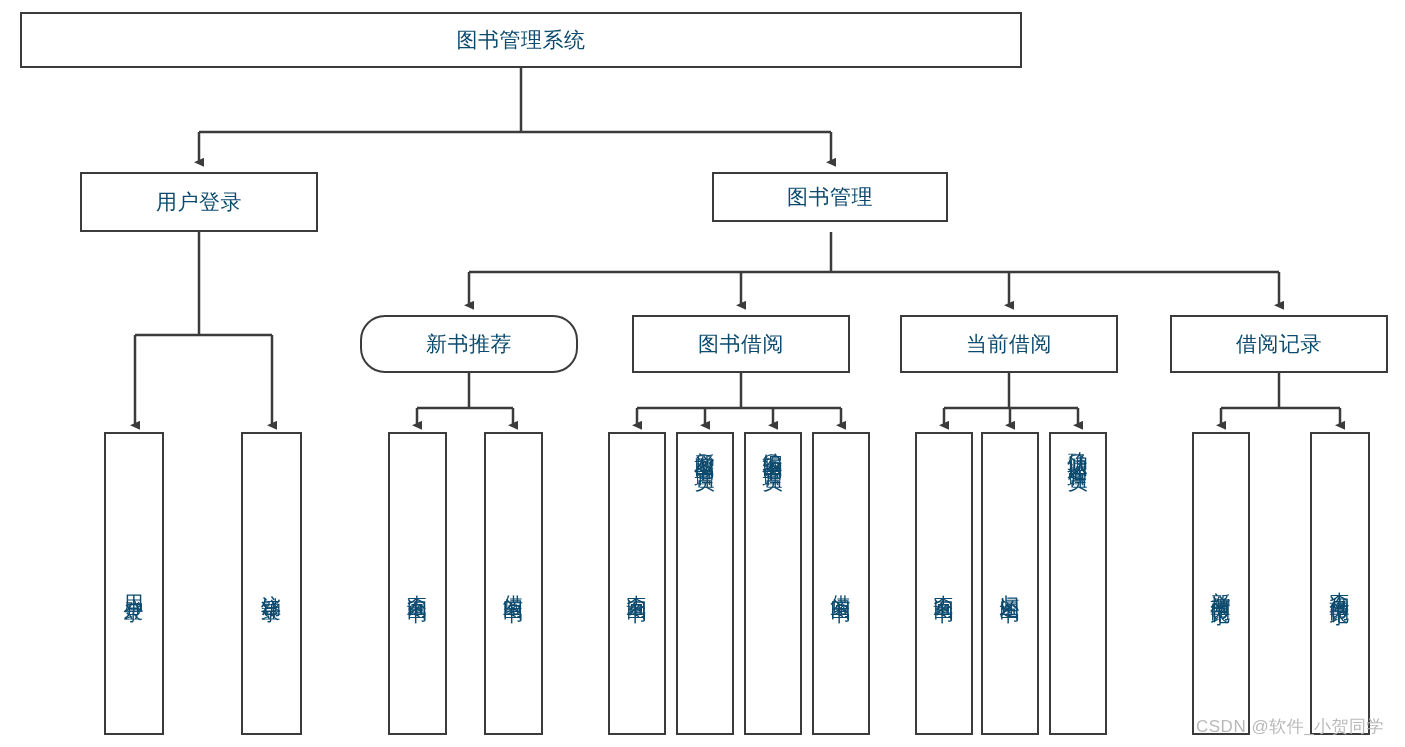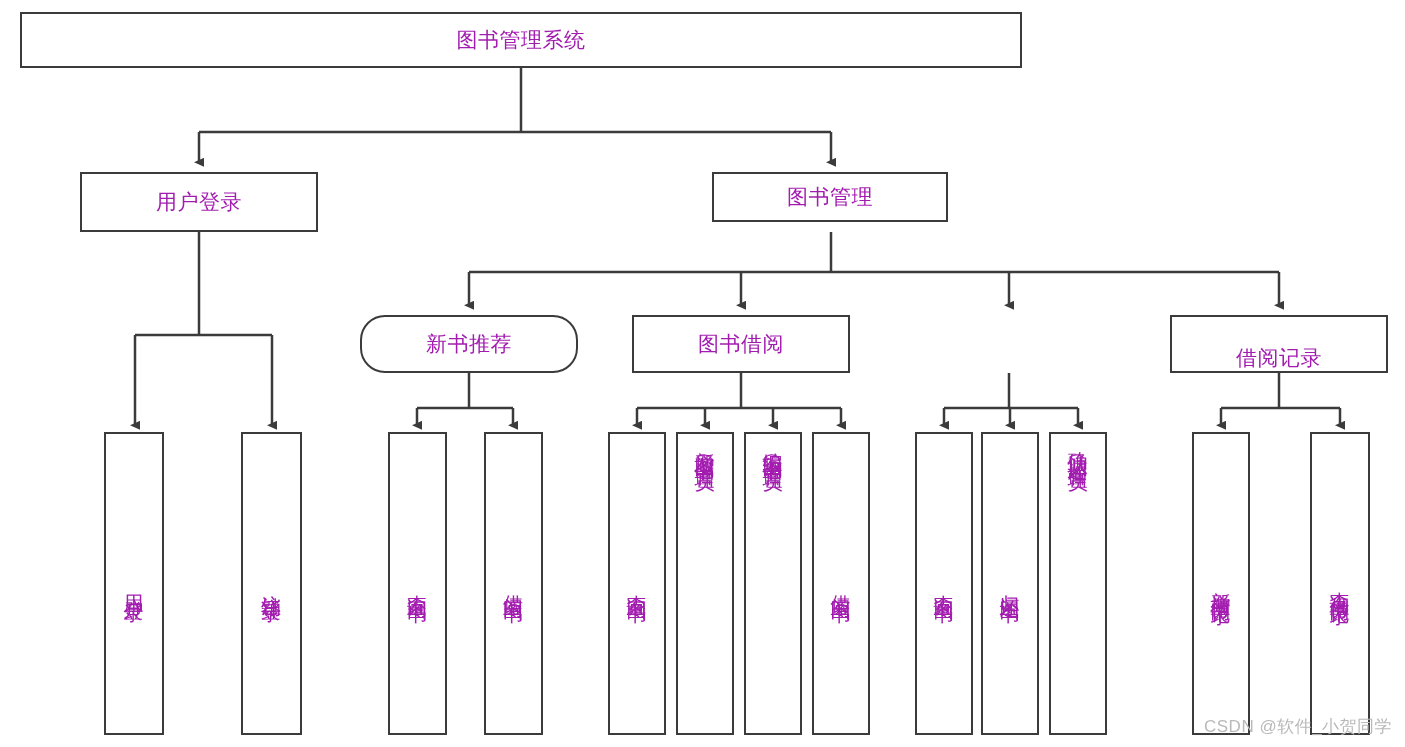--- a/index.html
+++ b/index.html
@@ -24,21 +24,21 @@
     top: 0;
     width: 1405px;
     height: 747px;
     pointer-events: none;
   }
   .node {
     position: absolute;
     box-sizing: border-box;
     border: 2.5px solid #3b3b3b;
     background: #ffffff;
-    color: #a21caf;
+    color: #0c4a6e;
     display: flex;
     align-items: center;
     justify-content: center;
     text-align: center;
     line-height: 1.18;
   }
   .node.horiz {
     font-size: 21px;
     letter-spacing: 0.5px;
   }
@@ -134,21 +134,24 @@
   <div class="node horiz" style="left:712px; top:172px; width:236px; height:50px;">
     <span>图书管理</span>
   </div>
 
   <div class="node horiz" style="left:360px; top:315px; width:218px; height:58px;border-radius:25px;">
     <span>新书推荐</span>
   </div>
   <div class="node horiz" style="left:632px; top:315px; width:218px; height:58px;align-items:center;">
     <span>图书借阅</span>
   </div>
-  <div class="node horiz" style="left:1170px; top:315px; width:218px; height:58px;align-items:flex-end;">
+  <div class="node horiz" style="left:900px; top:315px; width:218px; height:58px;">
+    <span>当前借阅</span>
+  </div>
+  <div class="node horiz" style="left:1170px; top:315px; width:218px; height:58px;">
     <span>借阅记录</span>
   </div>
 
   <div class="node vert center-pack" style="left:104px; top:432px; width:60px; height:303px;">
     <span class="vtext">用户登录</span>
   </div>
   <div class="node vert center-pack" style="left:241px; top:432px; width:61px; height:303px;">
     <span class="vtext">注销登录</span>
   </div>
 
@@ -182,15 +185,15 @@
     <span class="vtext">确认归还（管理员）</span>
   </div>
 
   <div class="node vert center-pack" style="left:1192px; top:432px; width:58px; height:303px;">
     <span class="vtext">新增借阅记录</span>
   </div>
   <div class="node vert center-pack" style="left:1310px; top:432px; width:60px; height:303px;">
     <span class="vtext">查询借阅记录</span>
   </div>
 
-  <div class="watermark" style="left:1196px; top:715px;margin-left:8px;">CSDN @软件_小贺同学</div>
+  <div class="watermark" style="left:1196px; top:715px;">CSDN @软件_小贺同学</div>
 
 </div>
 
 </body></html>

